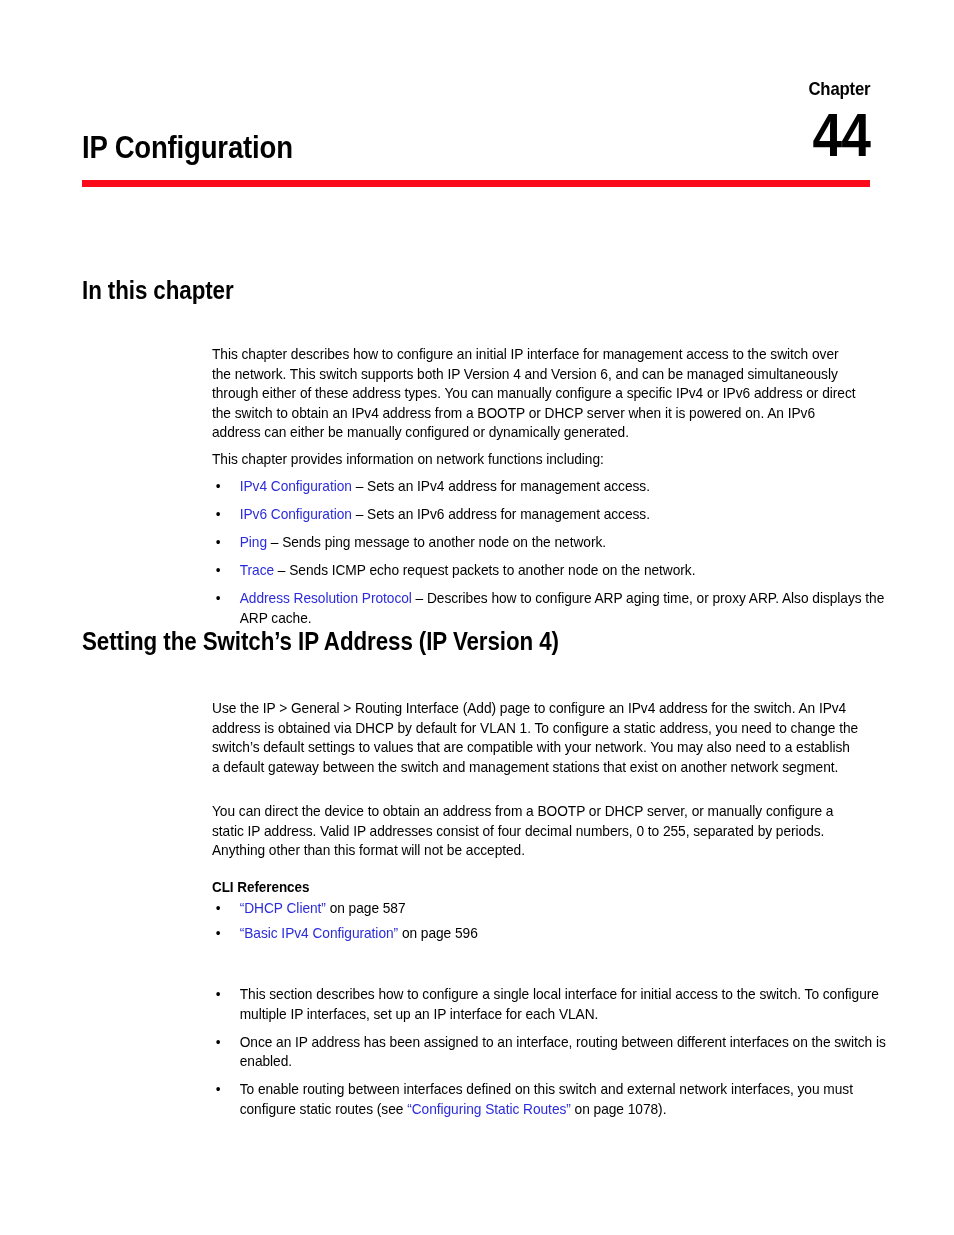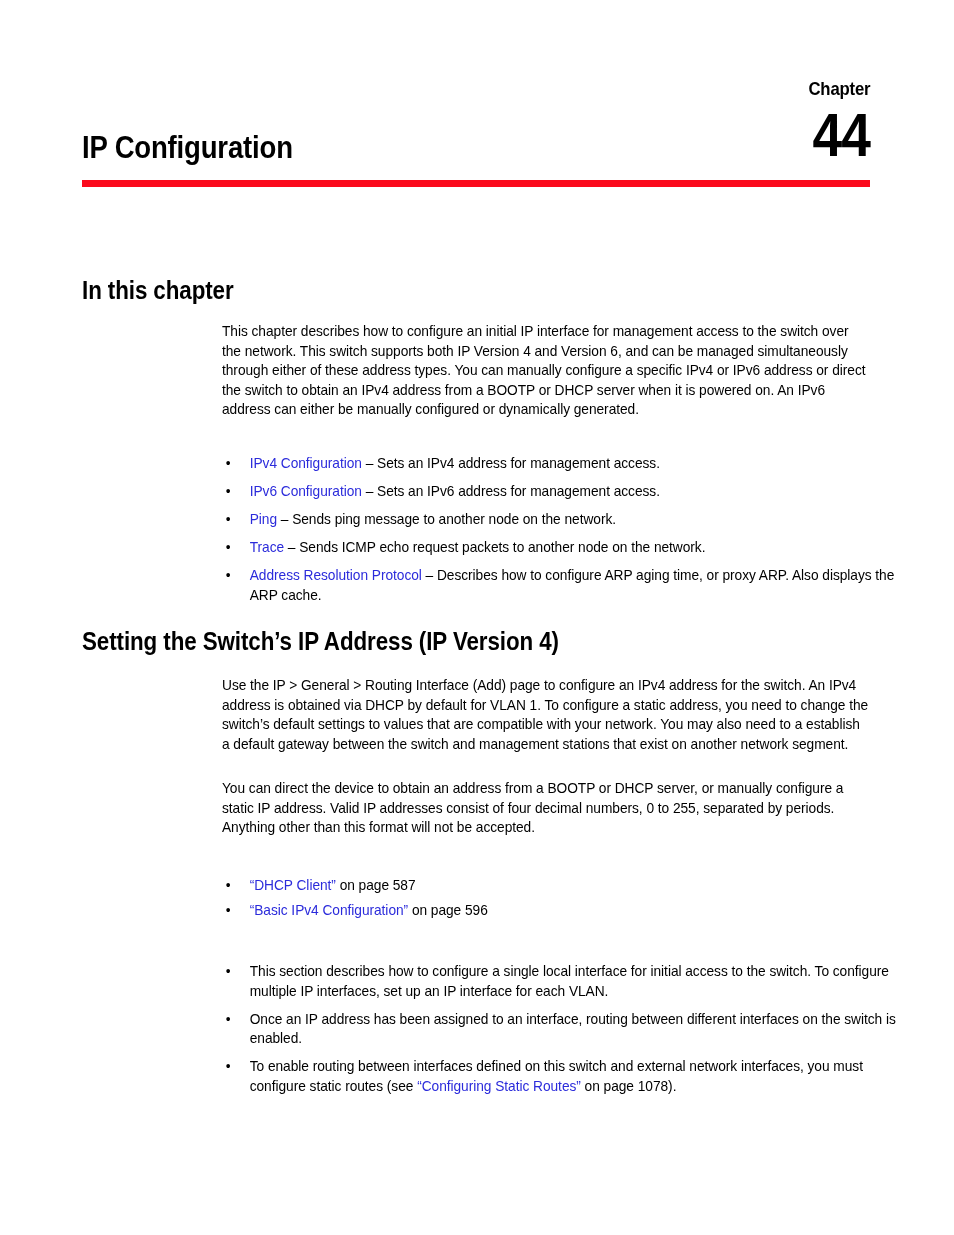--- a/index.html
+++ b/index.html
@@ -90,22 +90,23 @@
     transform: scaleX(0.86);
     transform-origin: left top;
     white-space: nowrap;
   }
   .h1.in-this-chapter { top: 275px; }
   .h1.setting-ip      { top: 626px; }
 
   
   .body-col {
     position: absolute;
-    left: 222px;
+    left: 212px;
     width: 648px;
+    margin-top: 23px;
   }
   .para {
     font-size: 14.4px;
     line-height: 19.6px;
     text-align: left;
     letter-spacing: -0.05px;
     transform: scaleX(0.955);
     transform-origin: left top;
     width: 678px;
   }
@@ -191,20 +192,23 @@
     <div class="chapter-title">IP Configuration</div>
   </div>
   <div class="red-rule" style="background: rgb(251, 10, 28);"></div>
 
   <div class="h1 in-this-chapter">In this chapter</div>
 
   <div class="body-col" style="top:322px;">
     <div class="para">This chapter describes how to configure an initial IP interface for management access to the switch over the network. This switch supports both IP Version 4 and Version 6, and can be managed simultaneously through either of these address types. You can manually configure a specific IPv4 or IPv6 address or direct the switch to obtain an IPv4 address from a BOOTP or DHCP server when it is powered on. An IPv6 address can either be manually configured or dynamically generated.</div>
   </div>
 
+  <div class="body-col" style="top:427px;">
+    <div class="para">This chapter provides information on network functions including:</div>
+  </div>
 
   <div class="body-col" style="top:454px;">
     <ul class="bullets">
       <li>
         <span class="bullet-dot">•</span><a href="#" class="xref" style="color: rgb(43, 43, 219);">IPv4 Configuration</a><span> – Sets an IPv4 address for management access.</span>
       </li>
       <li>
         <span class="bullet-dot">•</span><a href="#" class="xref" style="color: rgb(43, 43, 219);">IPv6 Configuration</a><span> – Sets an IPv6 address for management access.</span>
       </li>
       <li>
@@ -222,20 +226,23 @@
   <div class="h1 setting-ip">Setting the Switch’s IP Address (IP Version 4)</div>
 
   <div class="body-col" style="top:676px;">
     <div class="para">Use the IP &gt; General &gt; Routing Interface (Add) page to configure an IPv4 address for the switch. An IPv4 address is obtained via DHCP by default for VLAN 1. To configure a static address, you need to change the switch’s default settings to values that are compatible with your network. You may also need to a establish a default gateway between the switch and management stations that exist on another network segment.</div>
   </div>
 
   <div class="body-col" style="top:779px;">
     <div class="para">You can direct the device to obtain an address from a BOOTP or DHCP server, or manually configure a static IP address. Valid IP addresses consist of four decimal numbers, 0 to 255, separated by periods. Anything other than this format will not be accepted.</div>
   </div>
 
+  <div class="body-col" style="top:855px;">
+    <div class="subhead">CLI References</div>
+  </div>
 
   <div class="body-col" style="top:876px;">
     <ul class="bullets tight">
       <li>
         <span class="bullet-dot">•</span><a href="#" class="xref" style="color: rgb(43, 43, 219);">“DHCP Client”</a><span> on page 587</span>
       </li>
       <li>
         <span class="bullet-dot">•</span><a href="#" class="xref" style="color: rgb(43, 43, 219);">“Basic IPv4 Configuration”</a><span> on page 596</span>
       </li>
     </ul>

